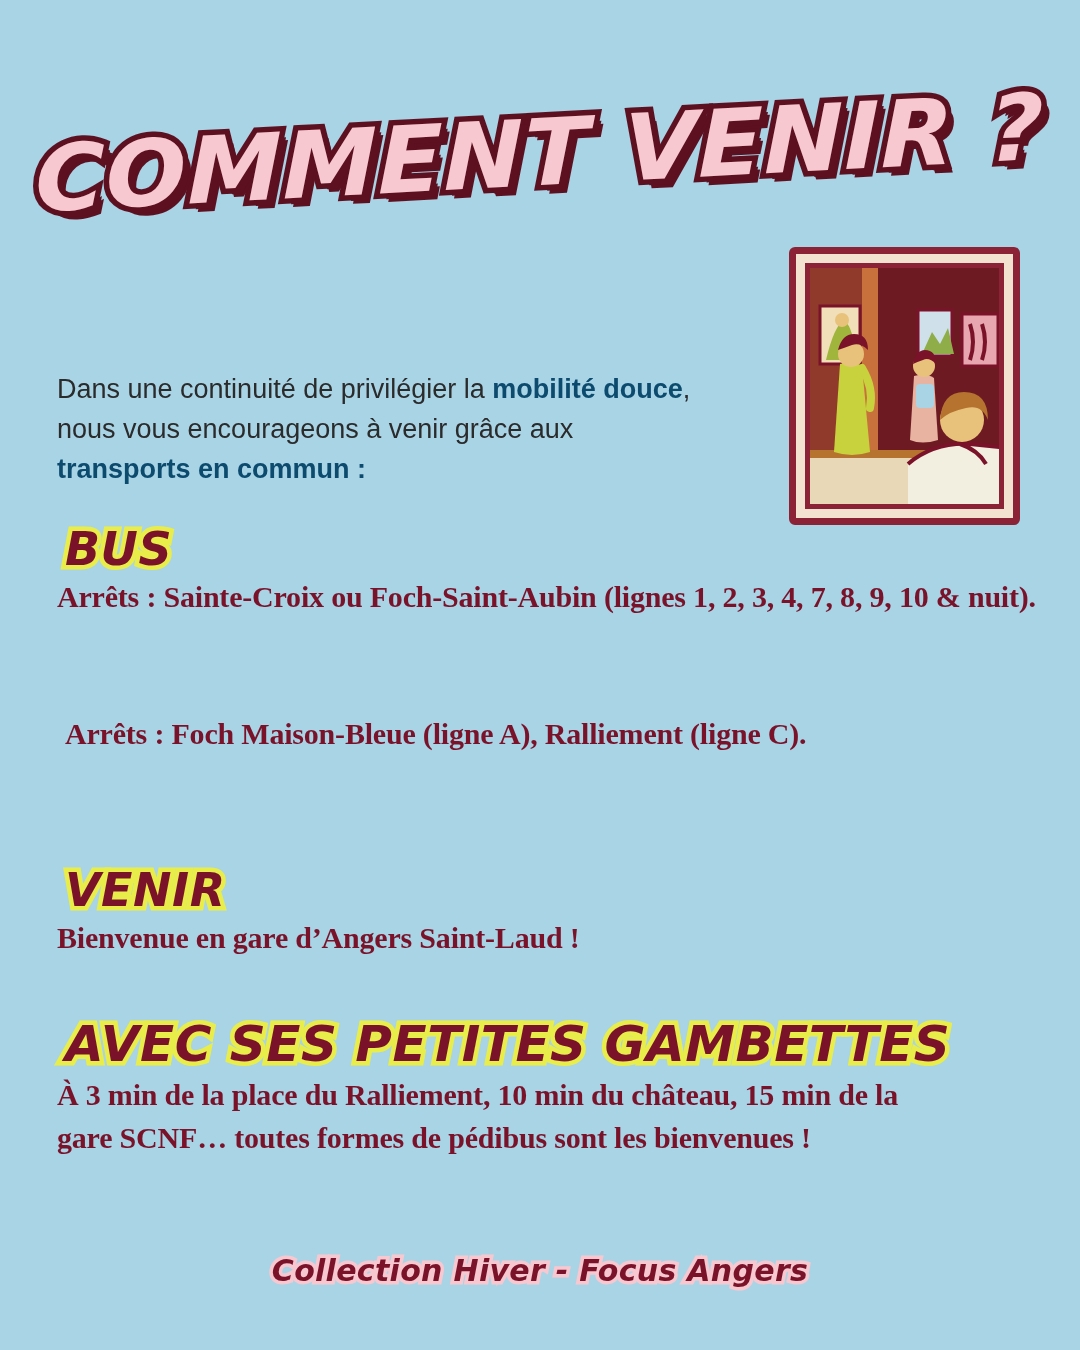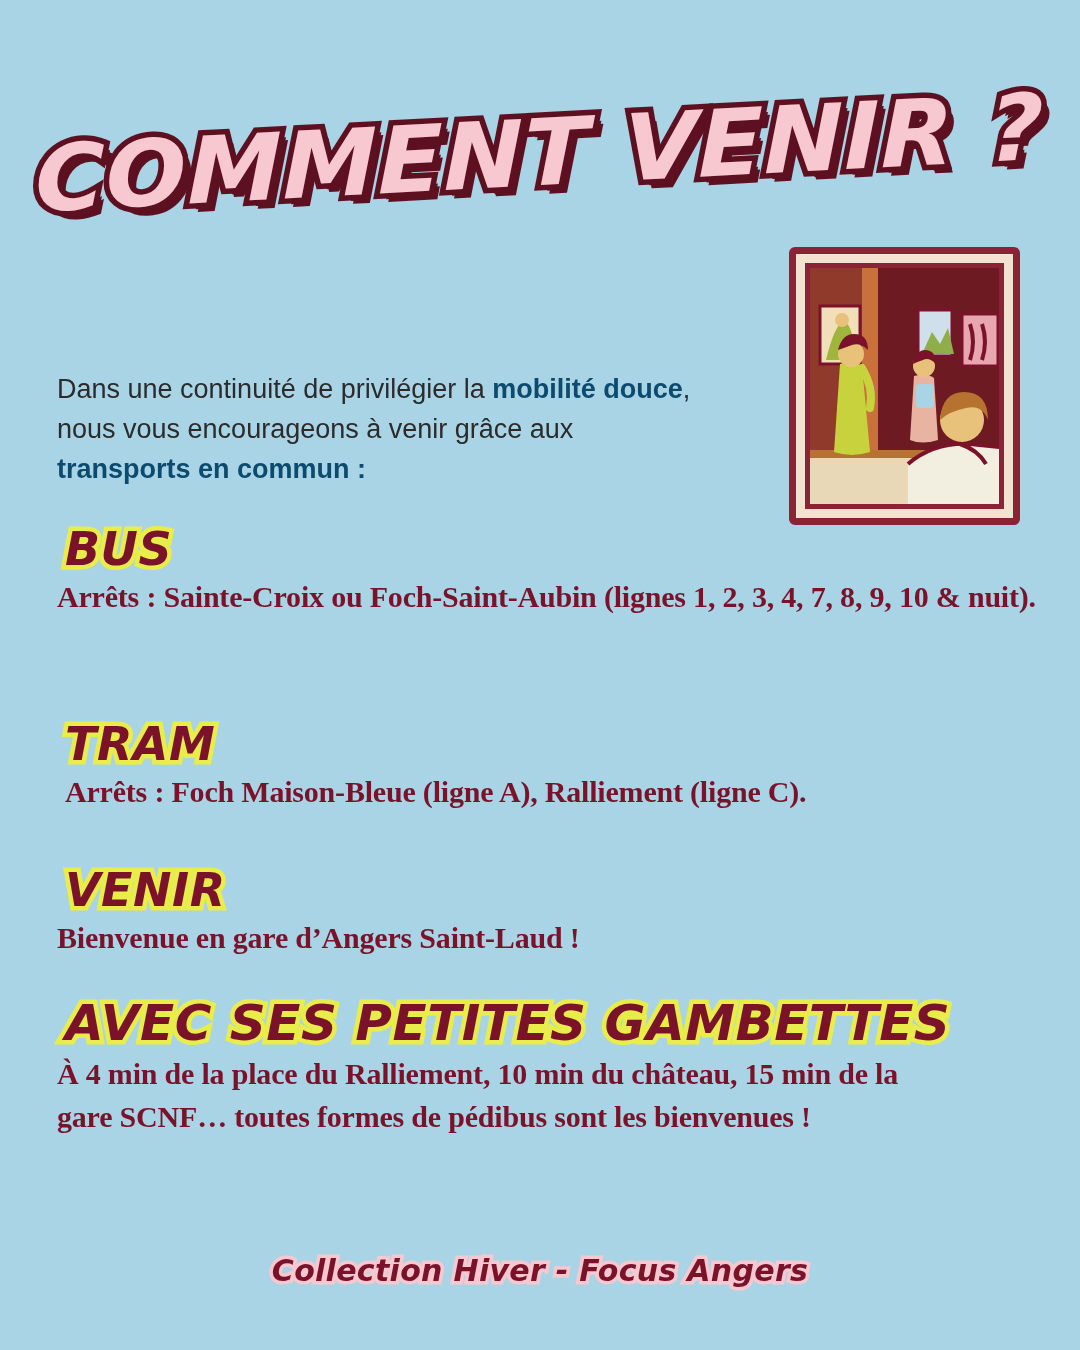--- a/index.html
+++ b/index.html
@@ -181,29 +181,28 @@
 <div class="intro">
   <span>Dans une continuité de privilégier la </span><b>mobilité douce</b><span>, nous vous encourageons à venir grâce aux </span><b>transports en commun :</b>
 </div>
 
 <div class="section" style="top:517px;">
   <div class="heading">BUS</div>
   <div class="body-text">Arrêts : Sainte-Croix ou Foch-Saint-Aubin (lignes 1, 2, 3, 4, 7, 8, 9, 10 &amp; nuit).</div>
 </div>
 
 <div class="section" style="top:712px;">
-  <div class="heading">TRAM</div>
   <div class="body-text" style="padding-left:8px;">Arrêts : Foch Maison-Bleue (ligne A), Ralliement (ligne C).</div>
 </div>
 
 <div class="section" style="top:858px;">
   <div class="heading">VENIR</div>
   <div class="body-text">Bienvenue en gare d’Angers Saint-Laud !</div>
 </div>
 
-<div class="section" style="top:989px;">
+<div class="section" style="top:1010px;">
   <div class="heading big">AVEC SES PETITES GAMBETTES</div>
-  <div class="body-text" style="width:900px;">À 4 min de la place du Ralliement, 10 min du château, 15 min de la gare SCNF… toutes formes de pédibus sont les bienvenues !</div>
+  <div class="body-text" style="width:900px;">À 3 min de la place du Ralliement, 10 min du château, 15 min de la gare SCNF… toutes formes de pédibus sont les bienvenues !</div>
 </div>
 
 <div class="footer">
   <span>Collection Hiver - Focus Angers</span>
 </div>
 
 </body></html>

